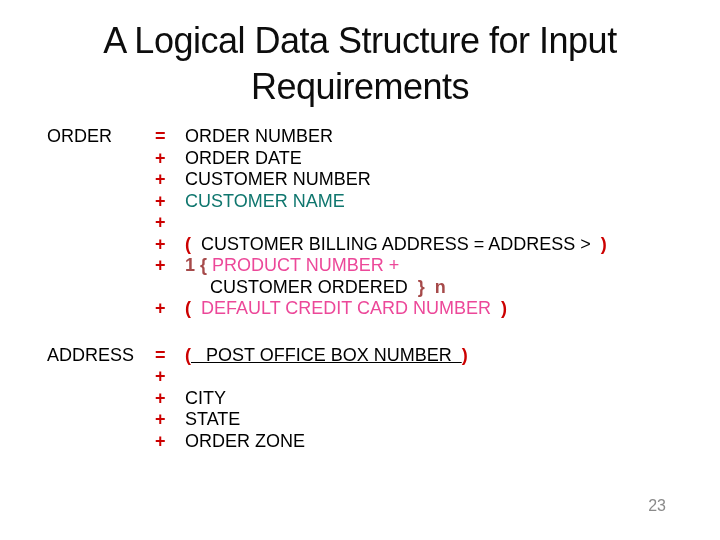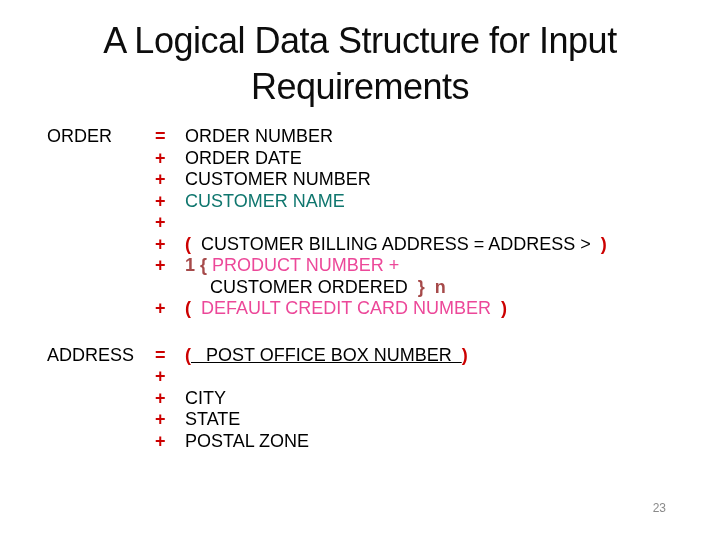--- a/index.html
+++ b/index.html
@@ -62,21 +62,21 @@
   .content {
     white-space: pre;
   }
   .t-black { color: #000000; font-weight: 400; }
   .t-red   { font-weight: 700; }
   .t-iter  { font-weight: 700; }
   .page-number {
     position: absolute;
     right: 54px;
     bottom: 25px;
-    font-size: 12px;
+    font-size: 16px;
     color: #8a8a8a;
   }
 </style>
 </head>
 <body>
 
 <div class="slide">
 
   <div class="title">
     <div>A Logical Data Structure for Input</div>
@@ -137,21 +137,21 @@
           <div class="row">
             <span class="op-cell" style="color: rgb(204, 0, 0);">+</span>
             <span class="content"><span class="t-black" style="color: rgb(0, 0, 0);">CITY</span></span>
           </div>
           <div class="row">
             <span class="op-cell" style="color: rgb(204, 0, 0);">+</span>
             <span class="content"><span class="t-black" style="color: rgb(0, 0, 0);">STATE</span></span>
           </div>
           <div class="row">
             <span class="op-cell" style="color: rgb(204, 0, 0);">+</span>
-            <span class="content"><span class="t-black" style="color: rgb(0, 0, 0);">POSTAL ZONE</span></span>
+            <span class="content"><span class="t-black" style="color: rgb(0, 0, 0);">ORDER ZONE</span></span>
           </div>
         </div>
       </div>
     </div>
 
   <div class="page-number">23</div>
 
 </div>
 
 </body></html>

